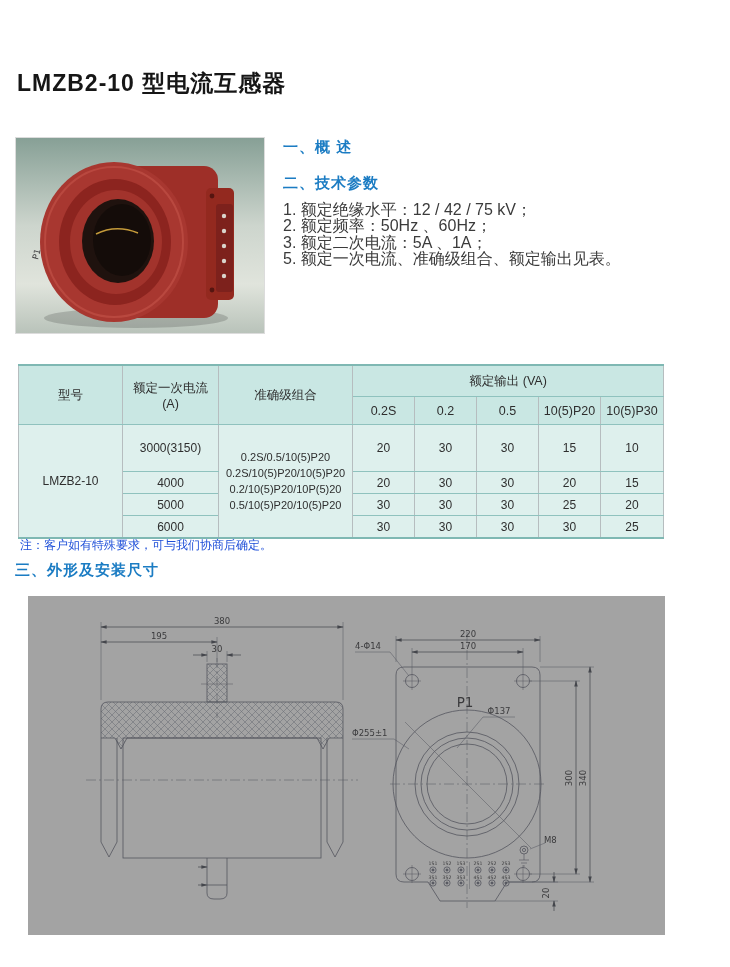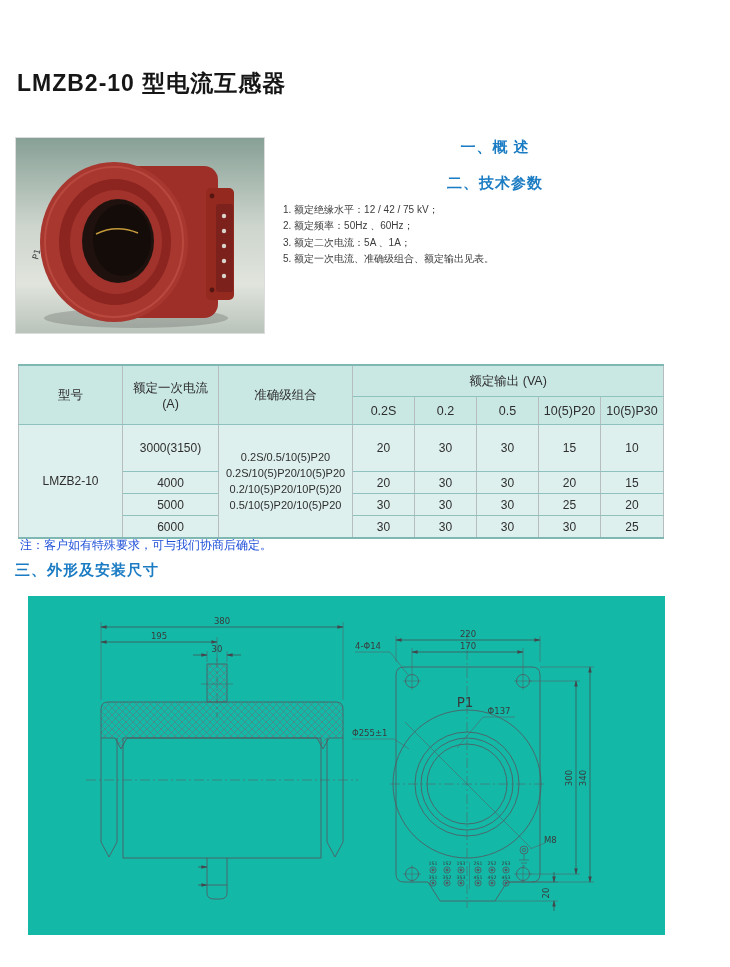--- a/index.html
+++ b/index.html
@@ -9,47 +9,47 @@
   }
   .page-title{
     position:absolute;left:17px;top:68px;width:730px;text-align:left;
     font-size:23px;font-weight:bold;color:#161616;letter-spacing:1px;
   }
   .photo-wrap{
     position:absolute;left:15px;top:137px;width:250px;height:197px;
     border:1px solid #dcdcdc;box-sizing:border-box;
   }
   .right-col{position:absolute;left:283px;top:138px;width:424px;}
-  .sec-heading{font-size:15px;font-weight:bold;color:#1b7cc3;letter-spacing:1px;text-align:center;}
+  .sec-heading{font-size:15px;font-weight:bold;color:#1b7cc3;letter-spacing:1px;}
   .overview-body{
     margin:9px 0 0 0;font-size:11.5px;line-height:17px;text-align:justify;
     text-indent:2em;color:#3b3b3b;
   }
   .params-heading{margin-top:17px;}
-  .param-list{margin:9px 0 0 0;padding:0;list-style:none;font-size:10px;line-height:16.4px;color:#3b3b3b;}
+  .param-list{margin:9px 0 0 0;padding:0;list-style:none;font-size:16px;line-height:16.4px;color:#3b3b3b;}
   .spec-table{
     position:absolute;left:18px;top:364px;width:645px;border-collapse:collapse;table-layout:fixed;
     border-top:2px solid #7fb8b3;border-bottom:2px solid #7fb8b3;
     font-size:12px;color:#2e2e2e;
   }
   .spec-table th,.spec-table td{
     border:1px solid #b6bdbf;border-top-color:#8fc2be;border-bottom-color:#8fc2be;
     text-align:center;vertical-align:middle;font-weight:normal;padding:0 2px;
   }
   .spec-table th{background:#c9e7e3;font-size:12.5px;}
   .spec-table td{background:#def0ed;}
   .spec-table tr.h1 th{height:30px;}
   .spec-table tr.h2 th{height:27px;}
   .spec-table tr.r0 td{height:46px;}
   .spec-table tr.rs td{height:21px;}
   .acc-cell{font-size:11px;line-height:16px;}
   .table-note{position:absolute;left:20px;top:537px;font-size:12px;color:#1d4ed8;}
   .dim-heading{position:absolute;left:15px;top:561px;}
   .drawing-panel{
-    position:absolute;left:28px;top:596px;width:637px;height:339px;background:#14b8a6;
+    position:absolute;left:28px;top:596px;width:637px;height:339px;background:#a3a3a3;
   }
   svg text{font-family:"DejaVu Sans",sans-serif;}
   .dwg-dim{font-size:8.5px;fill:#3a3a3c;}
   .dwg-label{font-size:8.5px;fill:#3a3a3c;}
   .dwg-term{font-size:4.6px;fill:#3a3a3c;}
   .dwg-p1{font-size:13.5px;fill:#3a3a3c;}
 </style>
 </head>
 <body>
 

